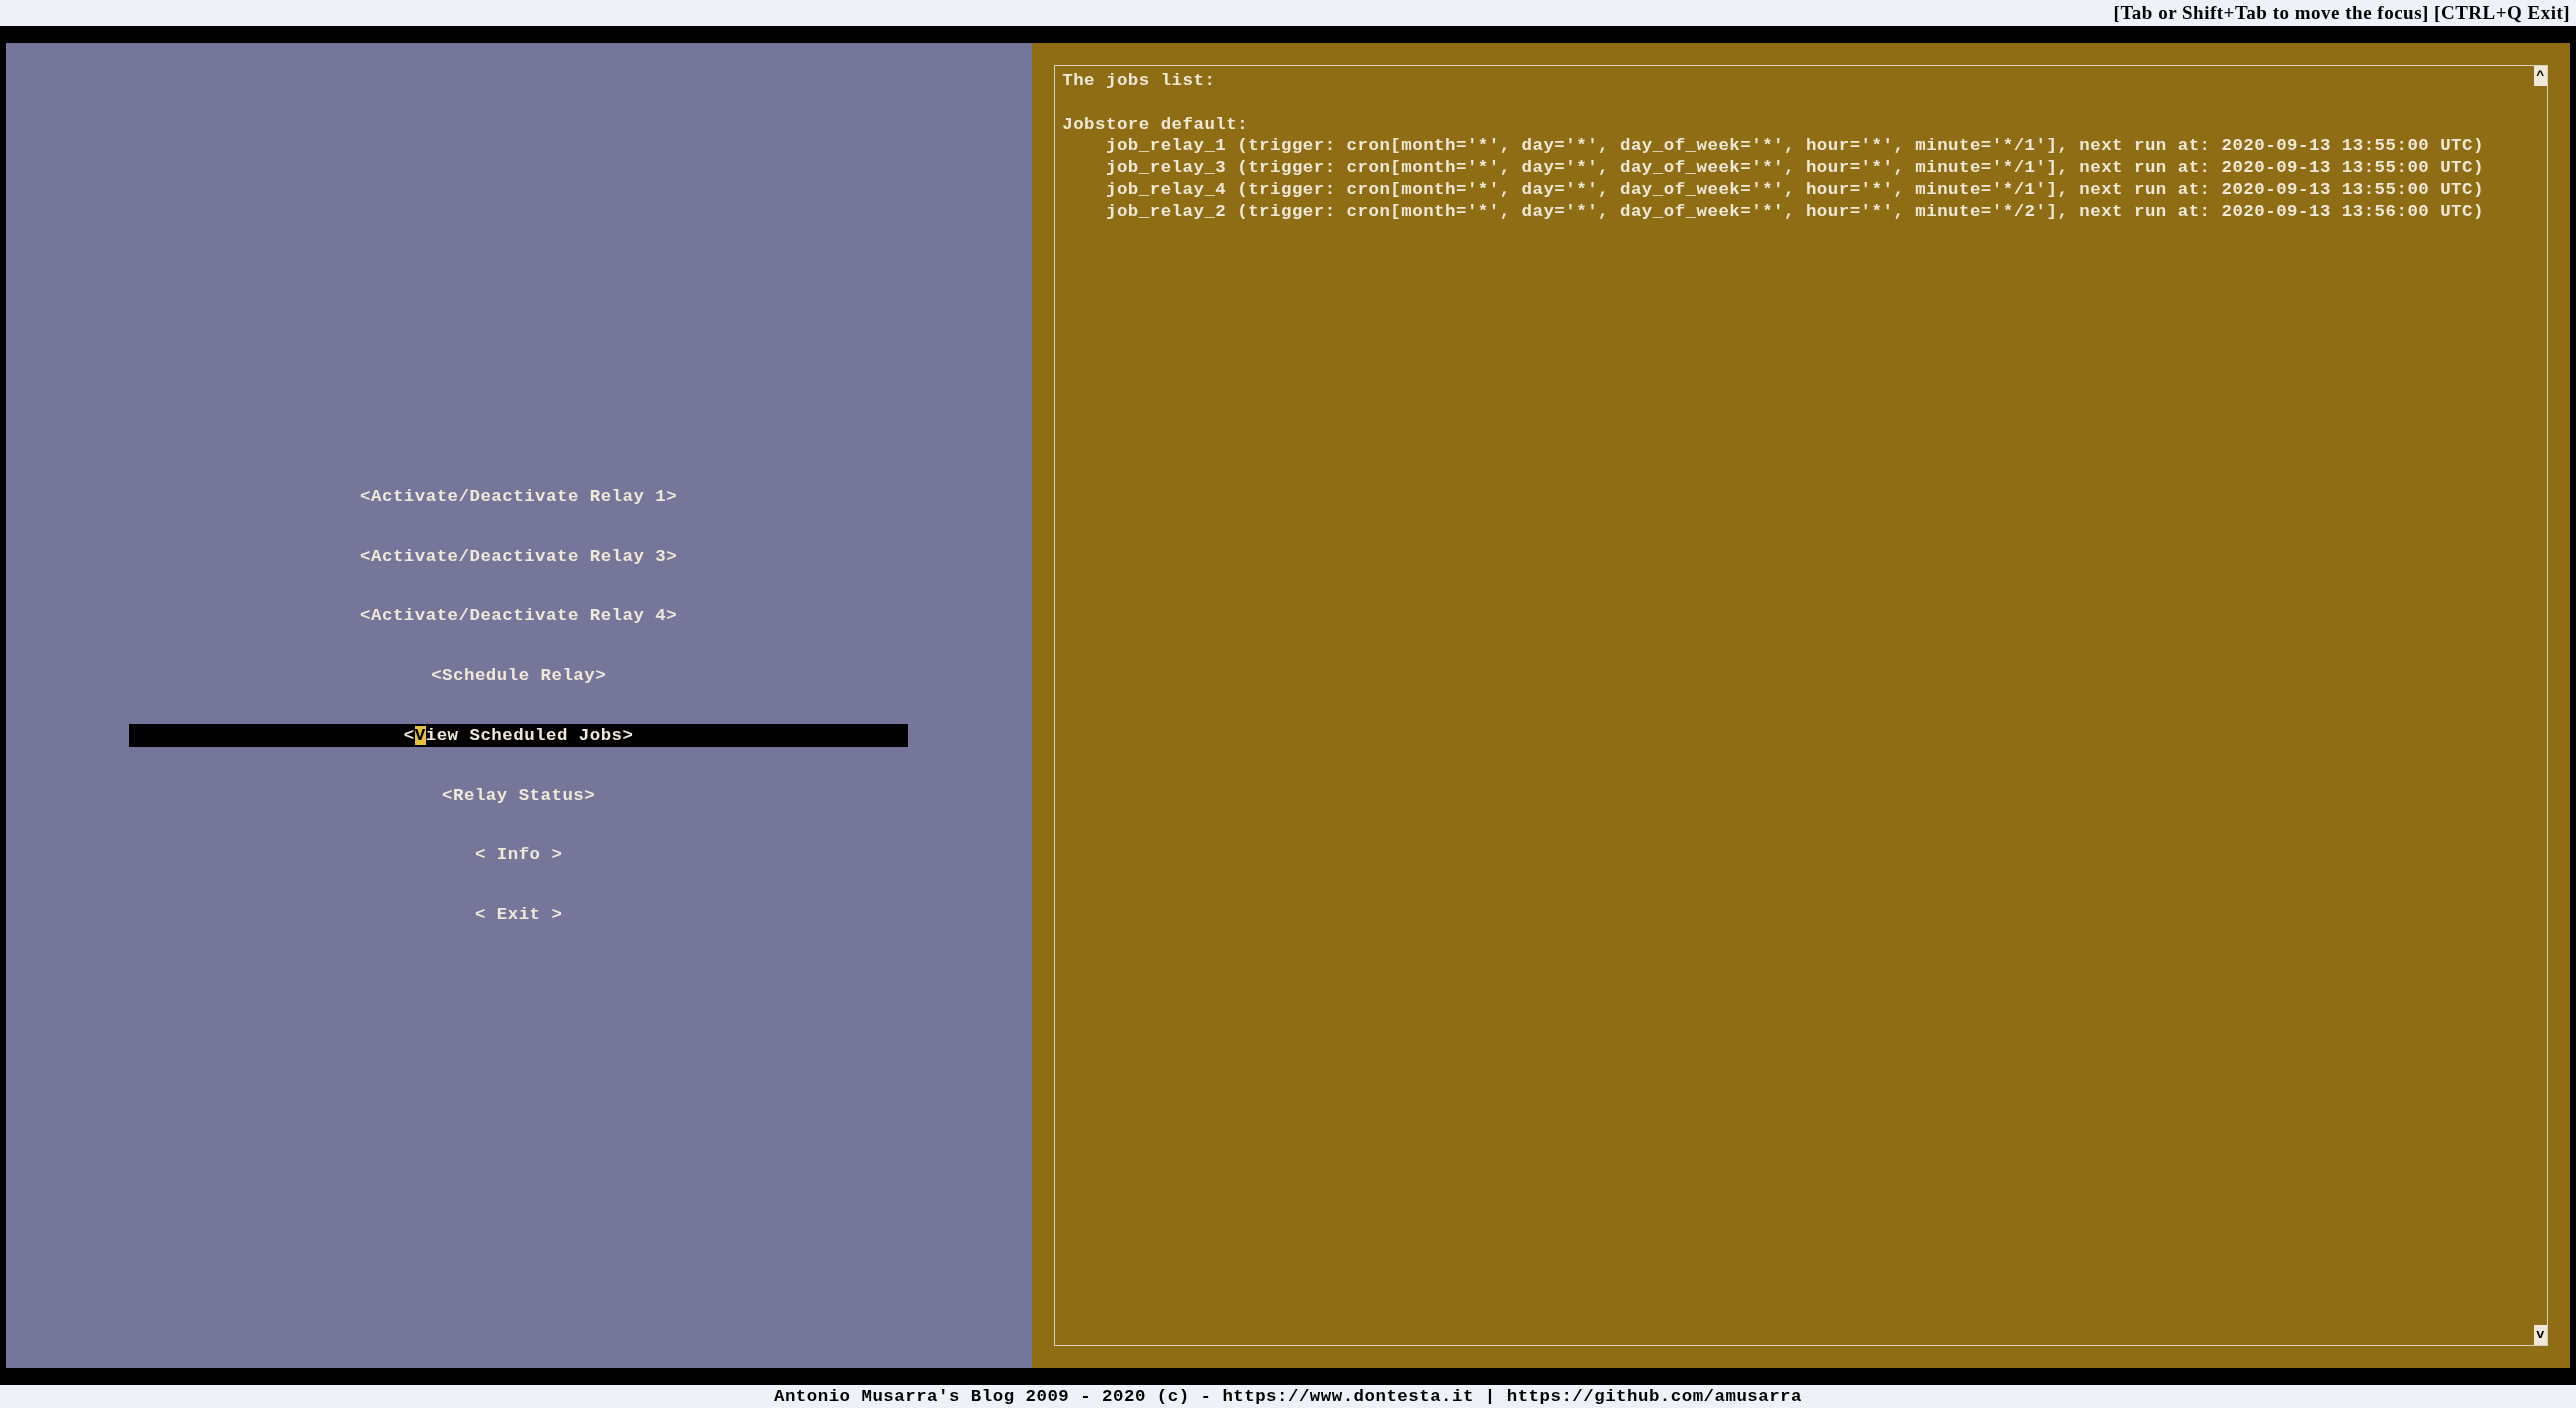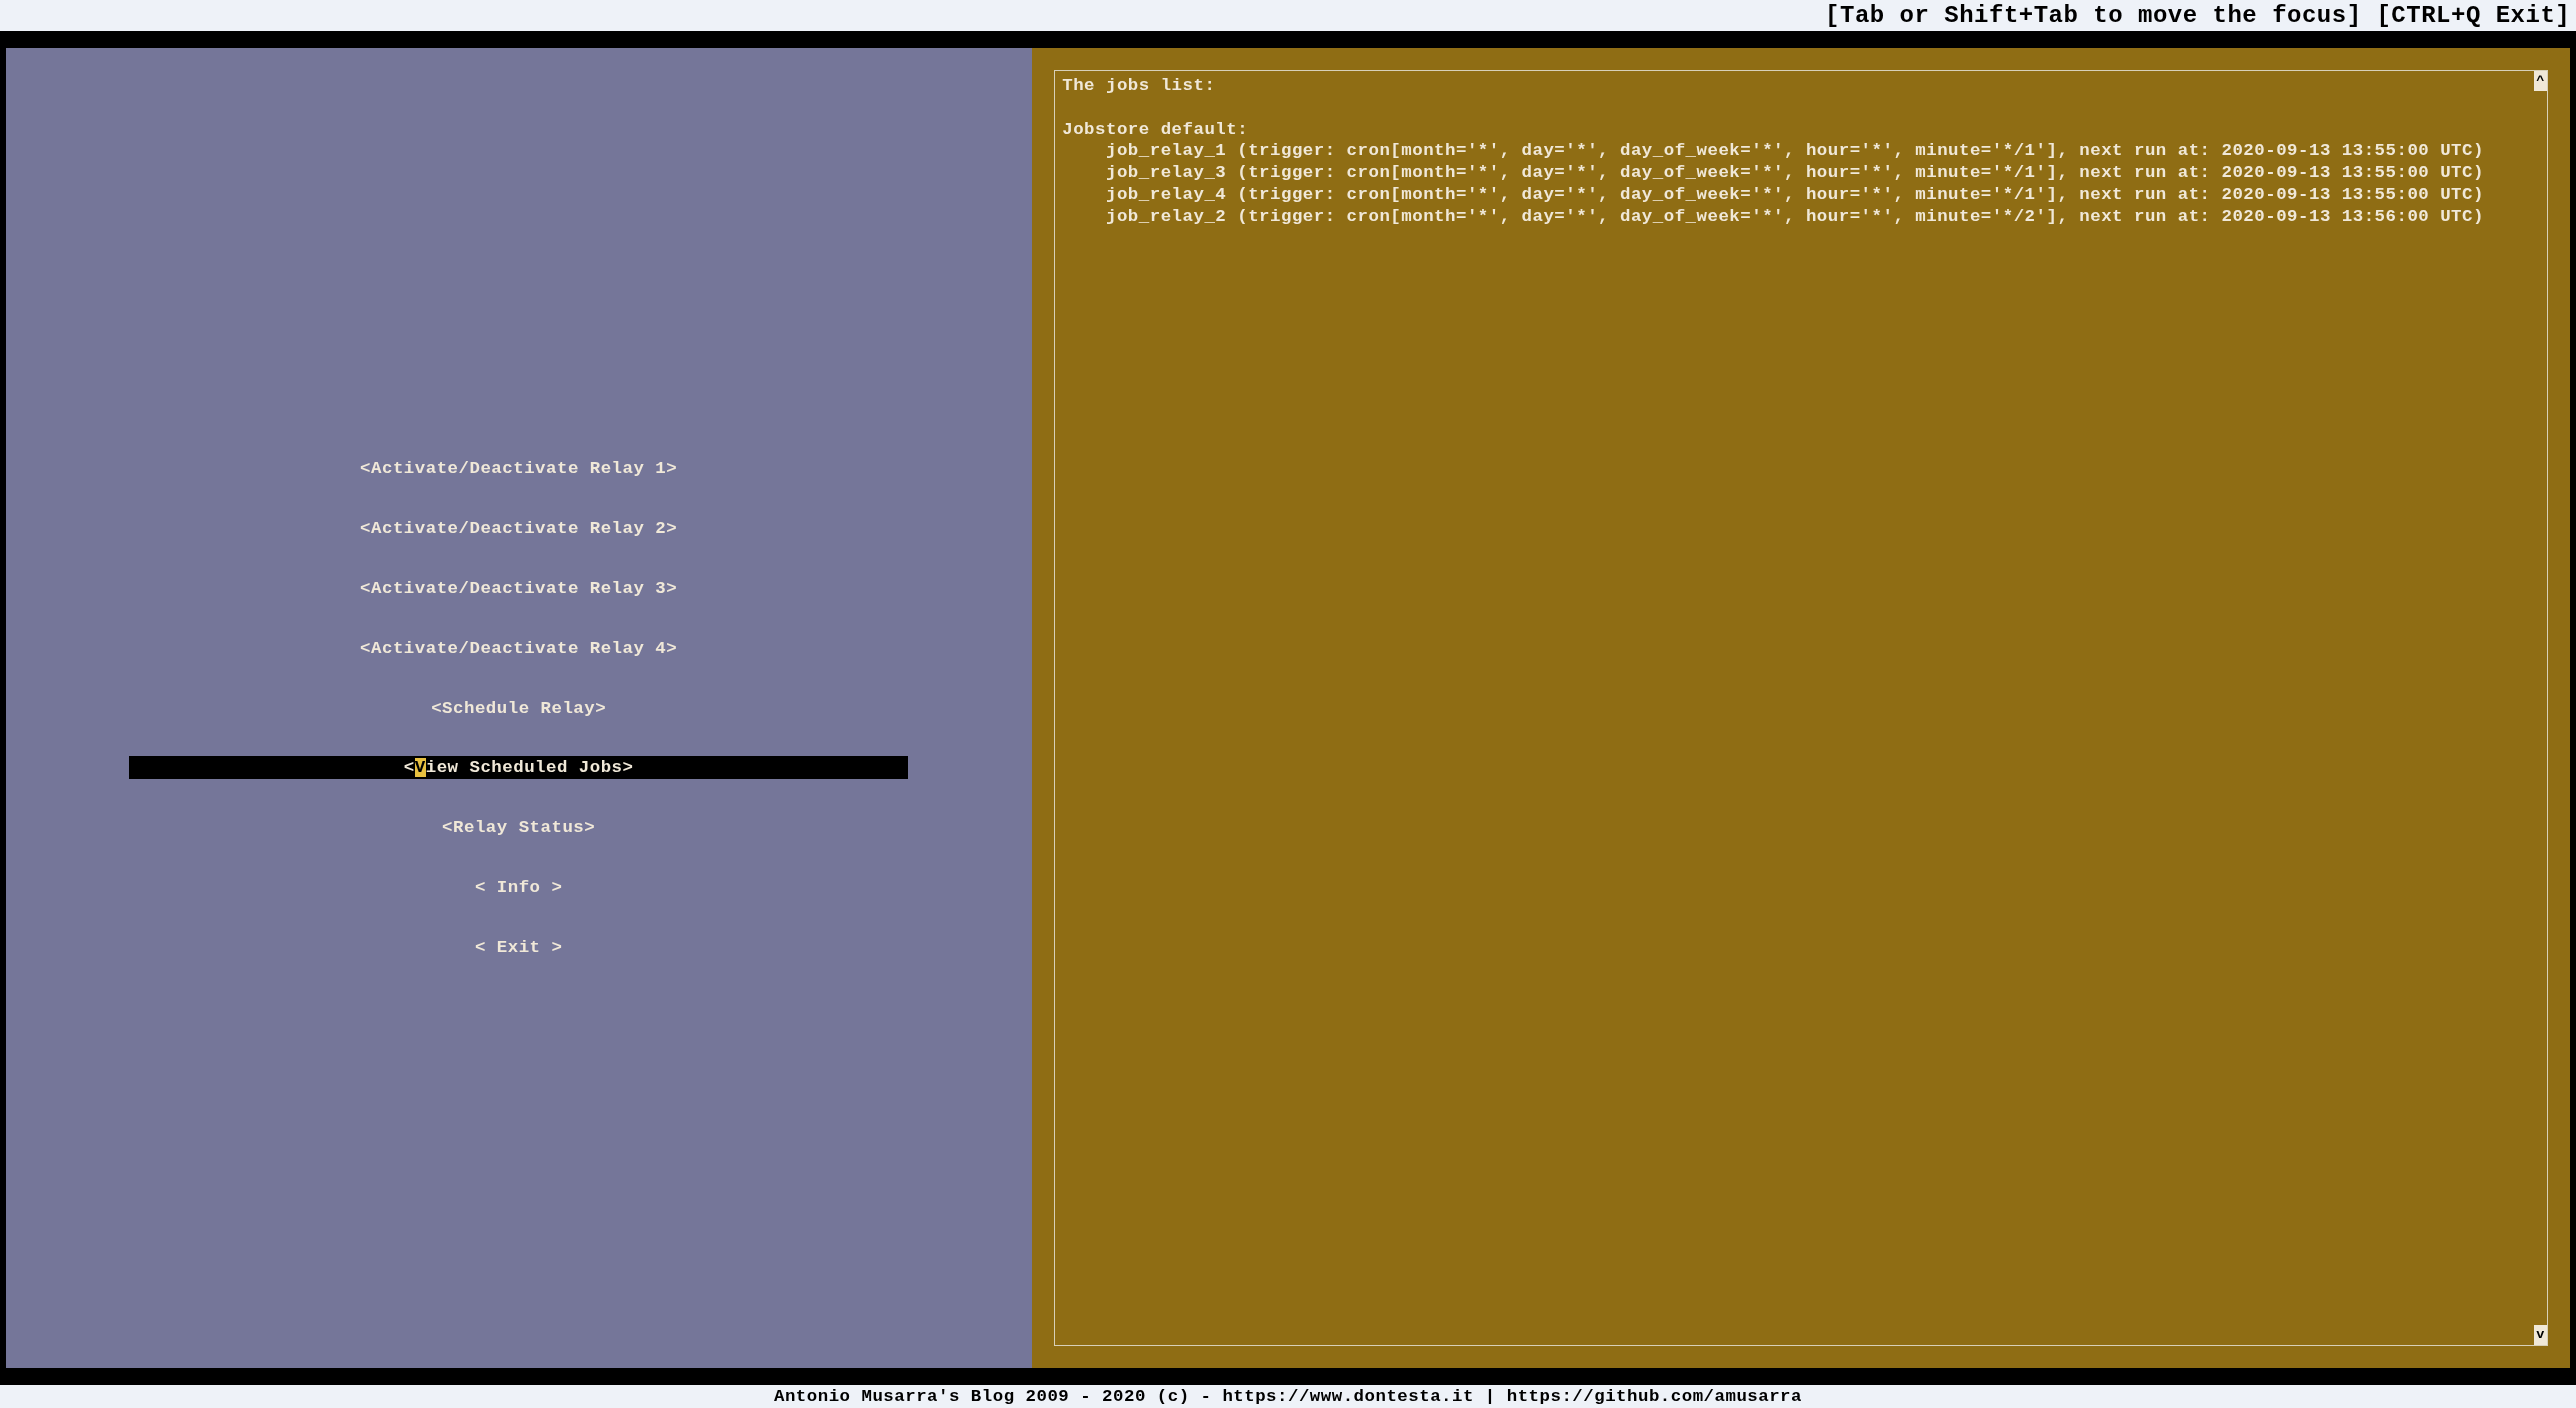--- a/index.html
+++ b/index.html
@@ -16,22 +16,23 @@
       flex-direction: column;
       font-size: 17.4px;
       font-weight: bold;
       letter-spacing: 0.5px;
     }
     .top-bar {
       background: #eef2f8;
       color: #000;
       text-align: right;
       padding: 1.9px 5.8px;
-      font-size: 24px;
+      font-size: 19px;
       white-space: nowrap;
+      font-family: Liberation Serif, serif;
     }
     .black-gap {
       background: #000;
       height: 17.4px;
     }
     .main-area {
       display: flex;
       flex: 1;
       background: #000;
       padding: 0 5.8px;
@@ -127,21 +128,20 @@
 <div class="top-bar">
   <span>[Tab or Shift+Tab to move the focus] [CTRL+Q Exit]</span>
 </div>
 
 <div class="black-gap"></div>
 
 <div class="main-area">
   <div class="menu-panel">
     <div class="menu-items" id="menu-items">
         <div class="menu-item">&lt;Activate/Deactivate Relay 1&gt;</div>
-        <div class="menu-item">&lt;Activate/Deactivate Relay 2&gt;</div>
         <div class="menu-item">&lt;Activate/Deactivate Relay 3&gt;</div>
         <div class="menu-item">&lt;Activate/Deactivate Relay 4&gt;</div>
         <div class="menu-item">&lt;Schedule Relay&gt;</div>
         <div class="menu-item selected">&lt;<span class="hilite">V</span>iew Scheduled Jobs&gt;</div>
         <div class="menu-item">&lt;Relay Status&gt;</div>
         <div class="menu-item">&lt;   Info   &gt;</div>
         <div class="menu-item">&lt;   Exit   &gt;</div>
       </div>
   </div>
   <div class="output-panel">

